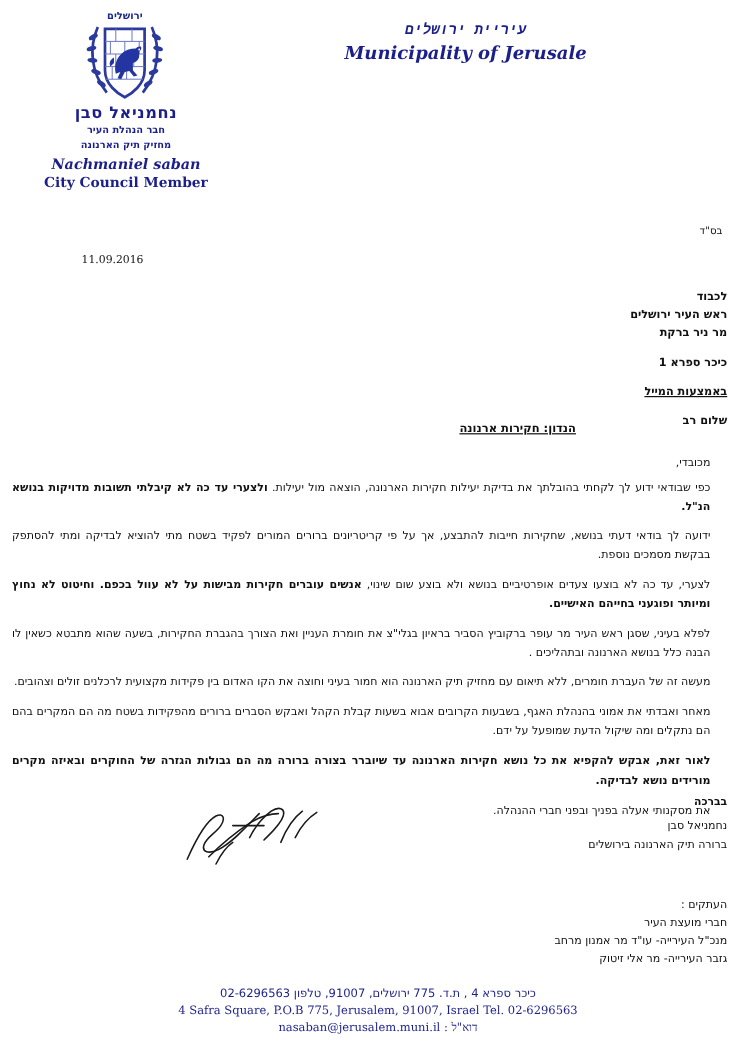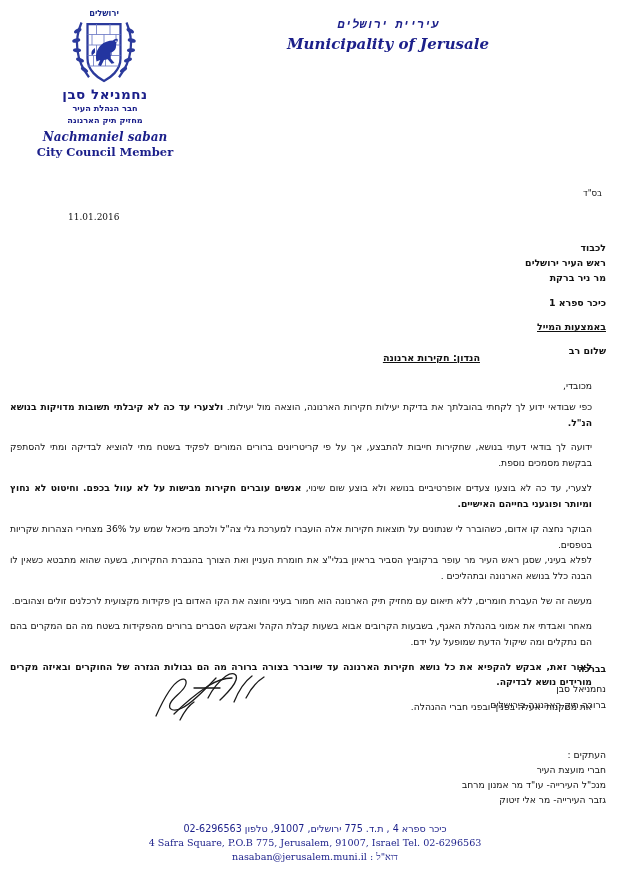--- a/index.html
+++ b/index.html
@@ -125,21 +125,21 @@
       <div class="nb-role-en">City Council Member</div>
     </div>
 
     <div class="muni-title">
       <div class="mt-he">עיריית ירושלים</div>
       <div class="mt-en">Municipality of Jerusale</div>
     </div>
   </div>
 
   <div class="bsd">בס"ד</div>
-  <div class="date">11.01.2016</div>
+  <div class="date">11.09.2016</div>
 
   <div class="addressee">
     <div>לכבוד</div>
     <div>ראש העיר ירושלים</div>
     <div>מר ניר ברקת</div>
     <div class="gap"></div>
     <div>כיכר ספרא 1</div>
     <div class="gap"></div>
     <div class="underlined">באמצעות המייל</div>
     <div class="gap"></div>
@@ -150,21 +150,20 @@
 
   <div class="body">
     <p class="salutation">מכובדי,</p>
 
     <p><span>כפי שבודאי ידוע לך לקחתי בהובלתך את בדיקת יעילות חקירות הארנונה, הוצאה מול יעילות. </span><b>ולצערי עד כה לא קיבלתי תשובות מדויקות בנושא הנ"ל.</b></p>
 
     <p>ידועה לך בודאי דעתי בנושא, שחקירות חייבות להתבצע, אך על פי קריטריונים ברורים המורים לפקיד בשטח מתי להוציא לבדיקה ומתי להסתפק בבקשת מסמכים נוספת.</p>
 
     <p><span>לצערי, עד כה לא בוצעו צעדים אופרטיביים בנושא ולא בוצע שום שינוי, </span><b>אנשים עוברים חקירות מבישות על לא עוול בכפם. וחיטוט לא נחוץ ומיותר ופוגעני בחייהם האישיים.</b></p>
 
-    <p class="tight">הבוקר נחצה קו אדום, כשהוברר לי שנתונים על תוצאות חקירות אלה הועברו למערכת גלי צה"ל ולכתב מיכאל שמש על 36% מצחירי הצהרות שקריות בטפסים.</p>
     <p>לפלא בעיני, שסגן ראש העיר מר עופר ברקוביץ הסביר בראיון בגלי"צ את חומרת העניין ואת הצורך בהגברת החקירות, בשעה שהוא מתבטא כשאין לו הבנה כלל בנושא הארנונה ובתהליכים .</p>
 
     <p>מעשה זה של העברת חומרים, ללא תיאום עם מחזיק תיק הארנונה הוא חמור בעיני וחוצה את הקו האדום בין פקידות מקצועית לרכלנים זולים וצהובים.</p>
 
     <p>מאחר ואבדתי את אמוני בהנהלת האגף, בשבעות הקרובים אבוא בשעות קבלת הקהל ואבקש הסברים ברורים מהפקידות בשטח מה הם המקרים בהם הם נתקלים ומה שיקול הדעת שמופעל על ידם.</p>
 
     <p><b>לאור זאת, אבקש להקפיא את כל נושא חקירות הארנונה עד שיוברר בצורה ברורה מה הם גבולות הגזרה של החוקרים ובאיזה מקרים מורידים נושא לבדיקה.</b></p>
 
     <p class="closing-note">את מסקנותי אעלה בפניך ובפני חברי ההנהלה.</p>
   </div>

